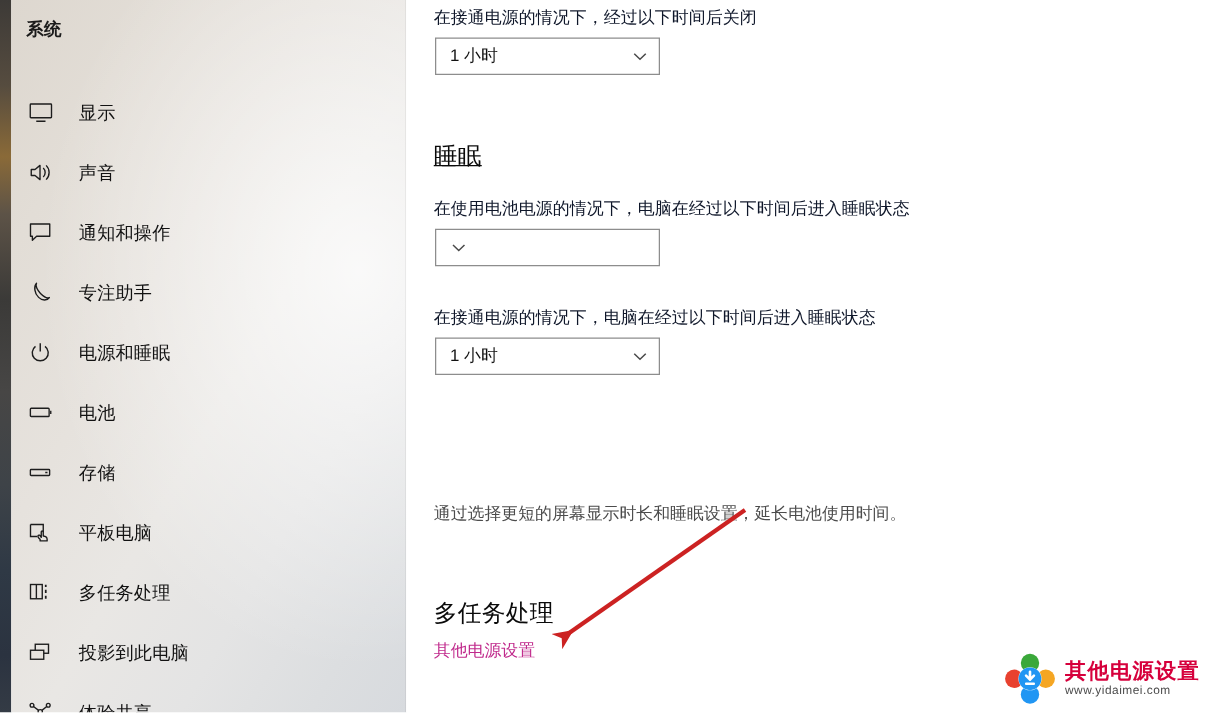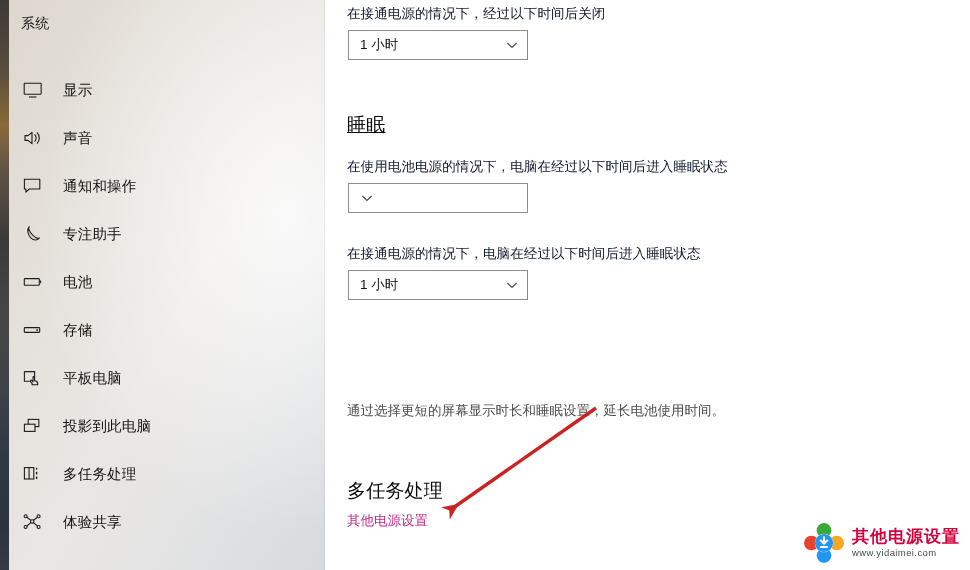--- a/index.html
+++ b/index.html
@@ -61,21 +61,21 @@
     right: 0; top: 0;
     width: 1px; height: 100%;
     background: rgba(0,0,0,0.05);
   }
 
   .sidebar-title {
     position: absolute;
     left: 12px;
     top: 15px;
     font-size: 14px;
-    font-weight: normal;
+    font-weight: bold;
     color: #1b1b1b;
     letter-spacing: 0.3px;
   }
 
   .nav-list {
     position: absolute;
     left: 0;
     top: 66px;
     width: 316px;
   }
@@ -270,20 +270,29 @@
 
       <div class="nav-item">
         <span class="nav-icon">
           <svg width="20" height="18" viewBox="0 0 20 18" fill="none" stroke="currentColor" stroke-width="1.1">
             <path d="M6.2 1.6c-1.1 2 .6 5.6 3.2 8.2 2.6 2.6 5.6 3.9 7.1 3.2-1.6 2.4-5.6 2.9-8.6-.1C4.3 9.3 4 4.1 6.2 1.6z" stroke-linejoin="round"></path>
           </svg>
         </span>
         <span class="nav-label">专注助手</span>
       </div>
 
+      <div class="nav-item selected">
+        <span class="nav-icon">
+          <svg width="20" height="18" viewBox="0 0 20 18" fill="none" stroke="currentColor" stroke-width="1.15">
+            <path d="M5.4 4.1a6.4 6.4 0 1 0 7.6 0"></path>
+            <line x1="9.2" y1="1.6" x2="9.2" y2="8.2"></line>
+          </svg>
+        </span>
+        <span class="nav-label">电源和睡眠</span>
+      </div>
 
       <div class="nav-item">
         <span class="nav-icon">
           <svg width="20" height="18" viewBox="0 0 20 18" fill="none" stroke="currentColor" stroke-width="1.1">
             <rect x="1.3" y="5.6" width="15" height="6.6" rx="0.7"></rect>
             <line x1="17.6" y1="7.6" x2="17.6" y2="10.2"></line>
           </svg>
         </span>
         <span class="nav-label">电池</span>
       </div>
@@ -300,43 +309,43 @@
 
       <div class="nav-item">
         <span class="nav-icon">
           <svg width="20" height="18" viewBox="0 0 20 18" fill="none" stroke="currentColor" stroke-width="1.1">
             <path d="M1.4 2.6h10.2v6.2"></path>
             <path d="M1.4 2.6v9.6h5.4"></path>
             <path d="M10 8.4c0-1 1.6-1 1.6 0v3.4c1.9.2 3.1 1 3.1 2.6v1.3H9.1v-1.2c-1.8-1.5-2.1-2.6-1.4-3.2.5-.4 1.2-.1 1.6.6l.7 1z" stroke-linejoin="round"></path>
           </svg>
         </span>
         <span class="nav-label">平板电脑</span>
-      </div>
-
-      <div class="nav-item">
-        <span class="nav-icon">
-          <svg width="20" height="18" viewBox="0 0 20 18" fill="none" stroke="currentColor" stroke-width="1.1">
-            <rect x="5.2" y="2.4" width="10.6" height="7.2"></rect>
-            <rect x="1.4" y="7.2" width="10.6" height="7.2" fill="#e6e2dd"></rect>
-          </svg>
-        </span>
-        <span class="nav-label">投影到此电脑</span>
       </div>
 
       <div class="nav-item">
         <span class="nav-icon">
           <svg width="20" height="18" viewBox="0 0 20 18" fill="none" stroke="currentColor" stroke-width="1.1">
             <rect x="1.4" y="2.6" width="9.4" height="11.4"></rect>
             <line x1="6.1" y1="2.6" x2="6.1" y2="14"></line>
             <line x1="13.6" y1="2.8" x2="13.6" y2="4.6" stroke-width="1.4"></line>
             <line x1="13.6" y1="6.8" x2="13.6" y2="9.4" stroke-width="1.4"></line>
             <line x1="13.6" y1="11.6" x2="13.6" y2="14" stroke-width="1.4"></line>
           </svg>
         </span>
         <span class="nav-label">多任务处理</span>
+      </div>
+
+      <div class="nav-item">
+        <span class="nav-icon">
+          <svg width="20" height="18" viewBox="0 0 20 18" fill="none" stroke="currentColor" stroke-width="1.1">
+            <rect x="5.2" y="2.4" width="10.6" height="7.2"></rect>
+            <rect x="1.4" y="7.2" width="10.6" height="7.2" fill="#e6e2dd"></rect>
+          </svg>
+        </span>
+        <span class="nav-label">投影到此电脑</span>
       </div>
 
       <div class="nav-item">
         <span class="nav-icon">
           <svg width="20" height="18" viewBox="0 0 20 18" fill="none" stroke="currentColor" stroke-width="1.1">
             <circle cx="9.2" cy="8.4" r="1.7"></circle>
             <circle cx="2.6" cy="3.2" r="1.5"></circle>
             <circle cx="15.6" cy="3.2" r="1.5"></circle>
             <circle cx="2.6" cy="14" r="1.5"></circle>
             <circle cx="15.6" cy="14" r="1.5"></circle>

